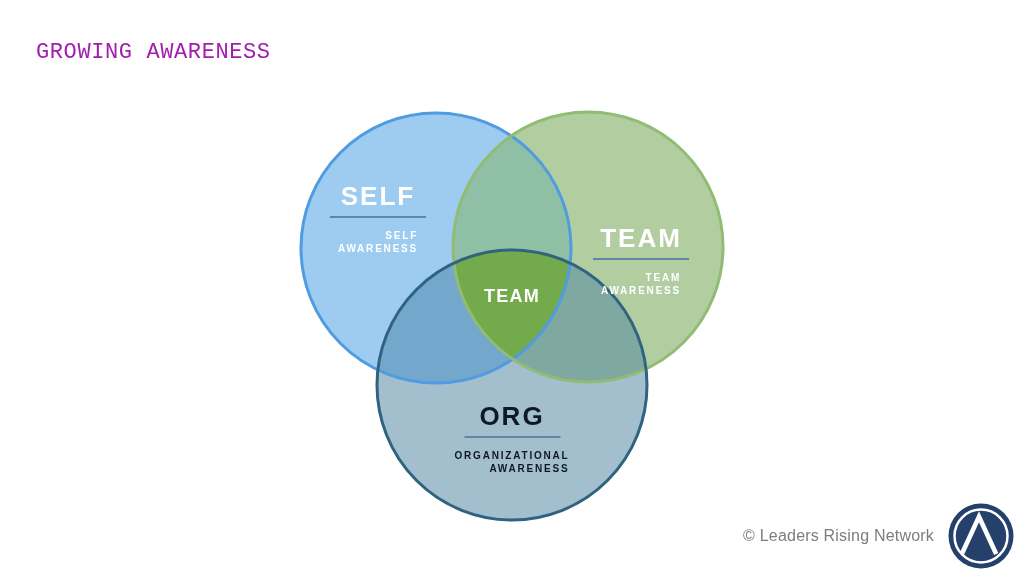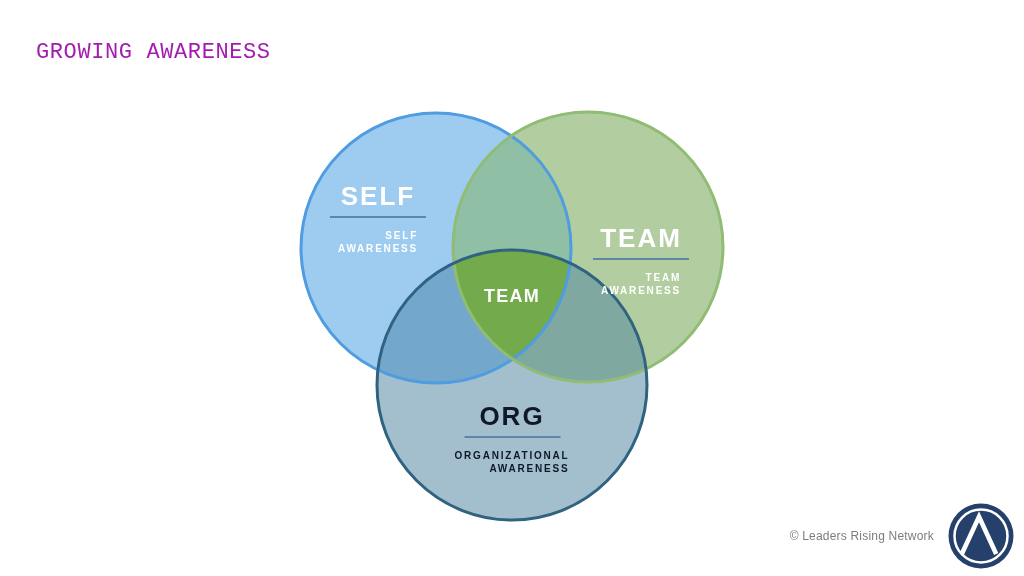--- a/index.html
+++ b/index.html
@@ -68,21 +68,21 @@
     pointer-events:none;
   }
   .footer{
     position:absolute;
     right:10px;bottom:7px;
     display:flex;
     align-items:center;
     gap:14px;
   }
   .copyright{
-    font-size:12px;
+    font-size:16px;
     letter-spacing:0.2px;
     color:#7C7D7F;
     white-space:nowrap;
   }
   svg.logo{width:66px;height:66px;display:block;}
 </style>
 </head>
 <body>
 
 <div class="slide">

